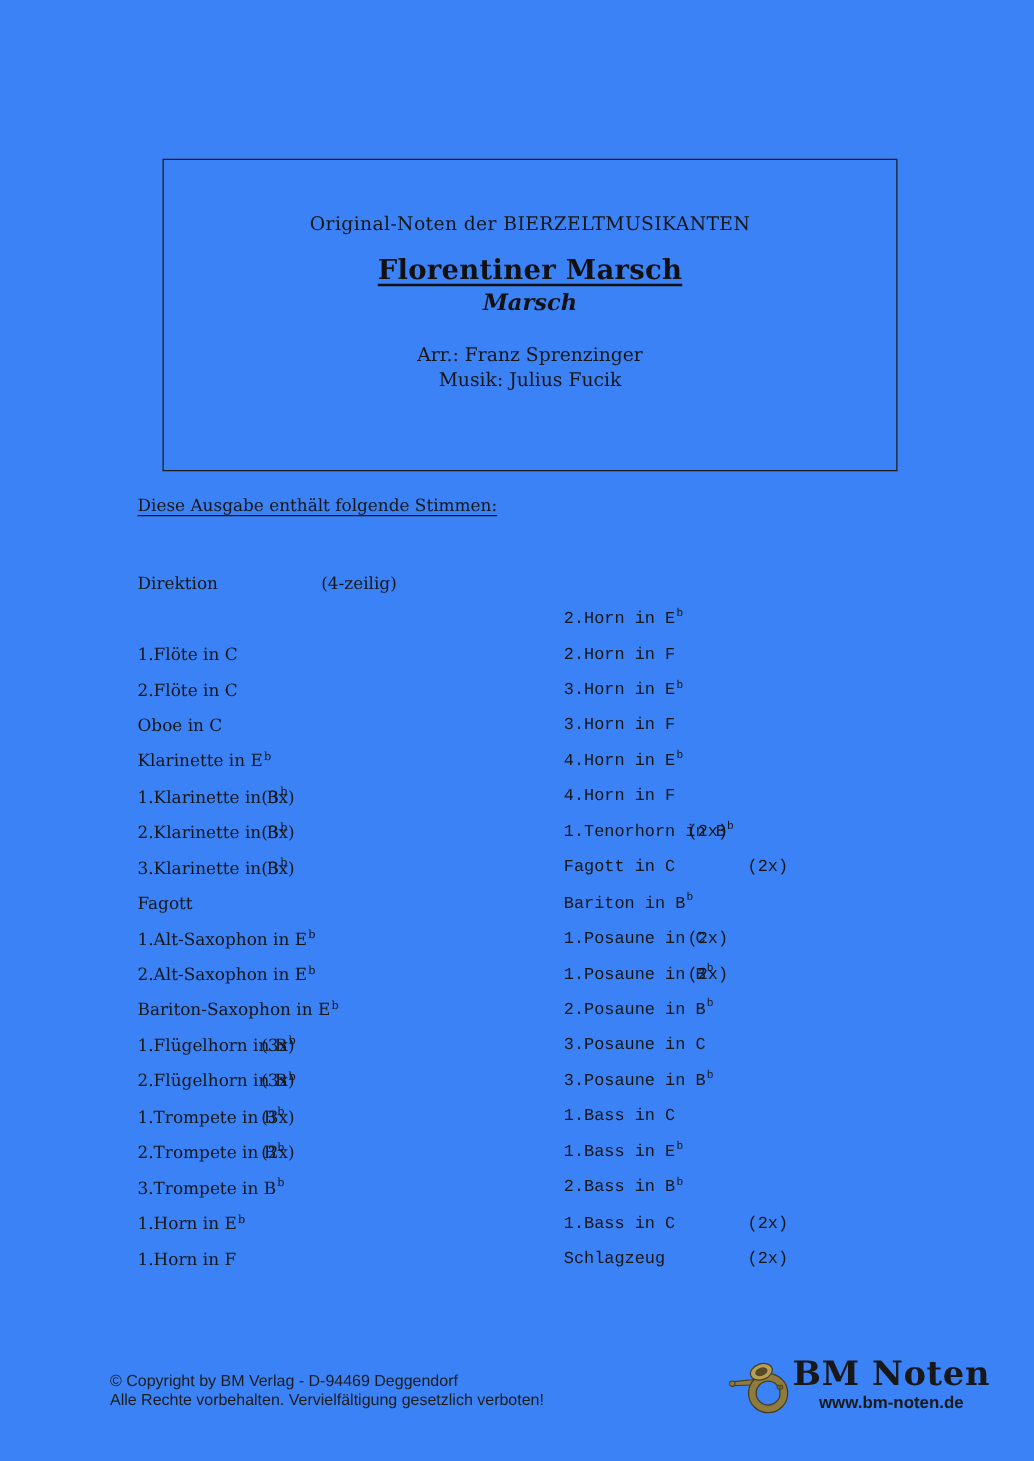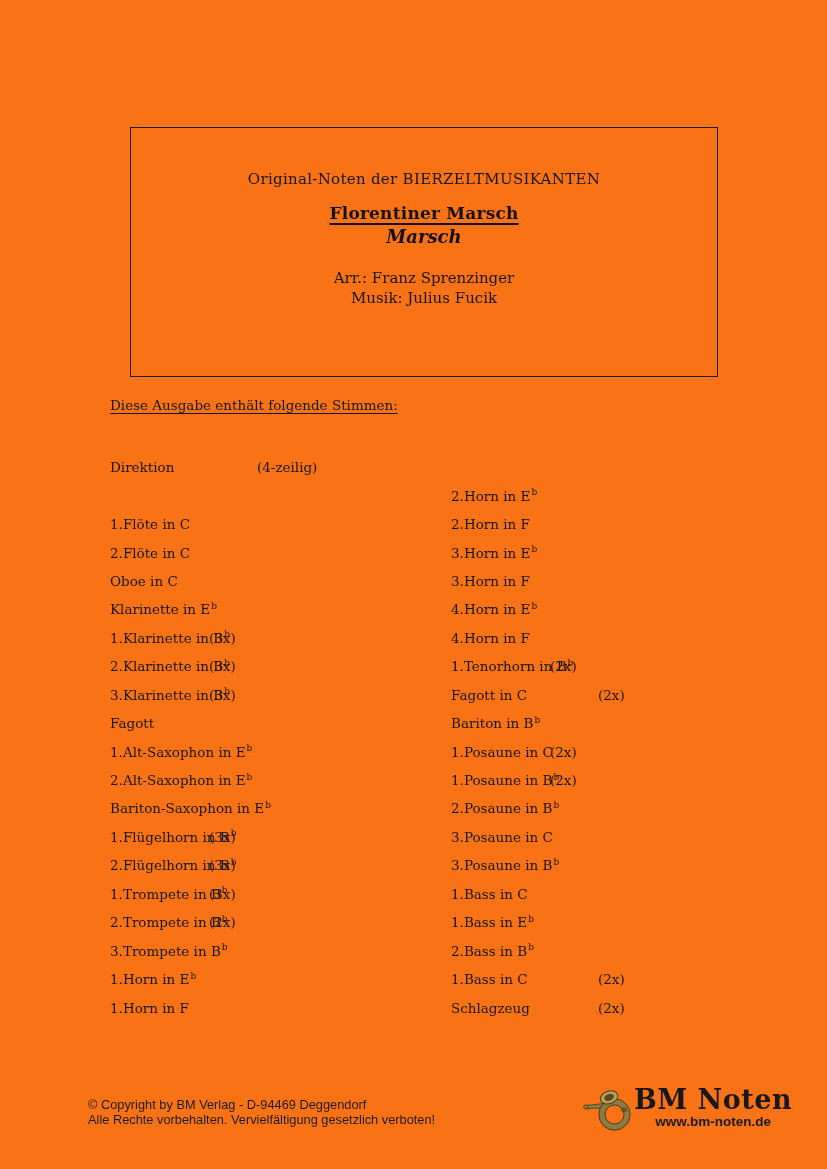--- a/index.html
+++ b/index.html
@@ -1,20 +1,20 @@
 <!DOCTYPE html>
 <html><head>
 <meta charset="utf-8">
 <style>
   html, body { margin: 0; padding: 0; background: #ffffff; }
   .page {
     position: relative;
     width: 827px;
     height: 1169px;
-    background: #f97316;
+    background: #3b82f6;
     font-family: "DejaVu Serif", serif;
     color: #1a1a1a;
     overflow: hidden;
   }
 
   
   .title-box {
     position: absolute;
     left: 130px; top: 127px;
     width: 588px; height: 250px;
@@ -23,21 +23,21 @@
     text-align: center;
   }
   .series-line {
     margin-top: 42px;
     font-size: 15px;
     letter-spacing: 0.3px;
     color: #161616;
   }
   .page-title {
     margin-top: 15px;
-    font-size: 17px;
+    font-size: 22px;
     font-weight: bold;
     letter-spacing: 0.2px;
     text-decoration: underline;
     text-decoration-thickness: 1.5px;
     text-underline-offset: 4px;
     color: #111111;
   }
   .page-subtitle {
     margin-top: 3px;
     font-size: 18px;
@@ -59,21 +59,21 @@
 
   
   .parts-list {
     position: absolute;
     left: 110px; top: 453px;
     width: 650px;
   }
   .part-row { display: flex; height: 28.45px; align-items: center; }
   .part-cell { position: relative; height: 100%; display: flex; align-items: center; }
   .part-cell.left  { width: 341px; }
-  .part-cell.right { flex: 1; }
+  .part-cell.right { flex: 1; font-family: Liberation Mono, monospace; }
   .part-name { font-size: 13.5px; white-space: nowrap; color: #161616; }
   .part-name sup { font-size: 9px; line-height: 0; vertical-align: super; margin-left: 1px; }
   .part-qty { position: absolute; font-size: 13.5px; white-space: nowrap; color: #161616; }
   .tab-near { left: 99px; }
   .tab-far  { left: 147px; }
 
   
   .copyright-block {
     position: absolute;
     left: 88px; top: 1098px;

